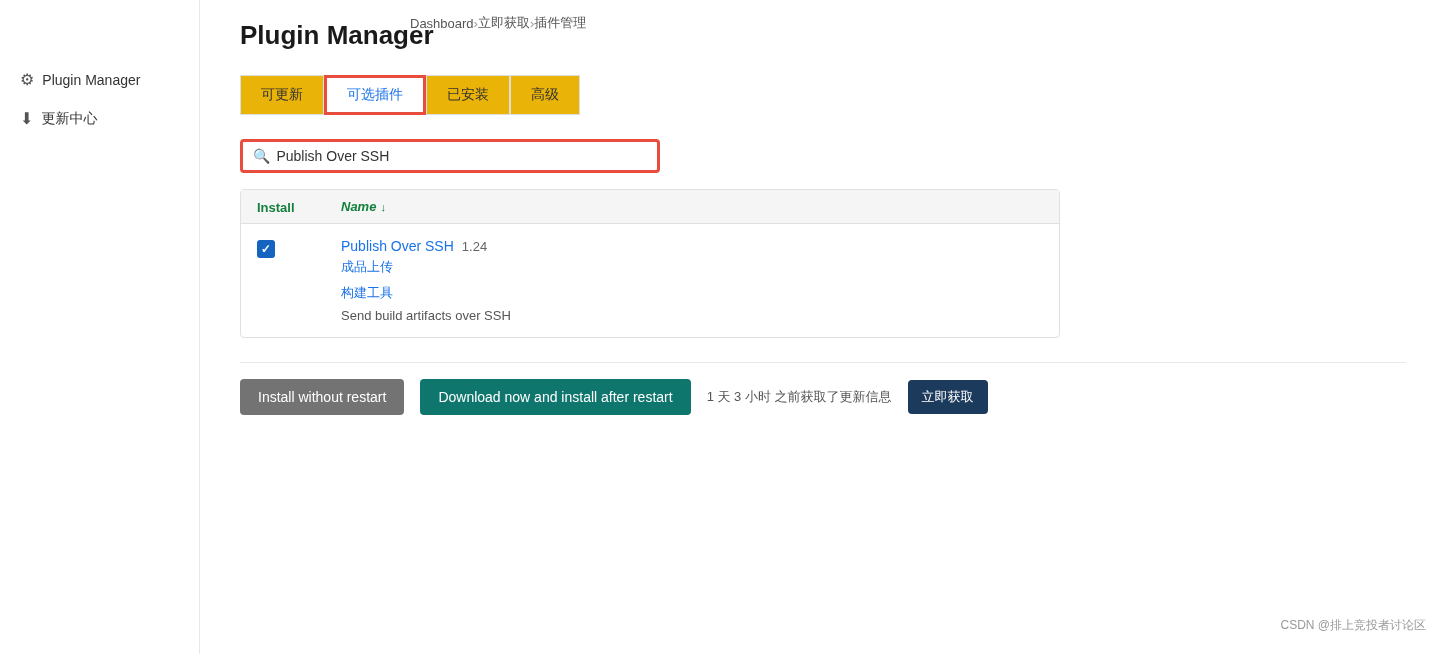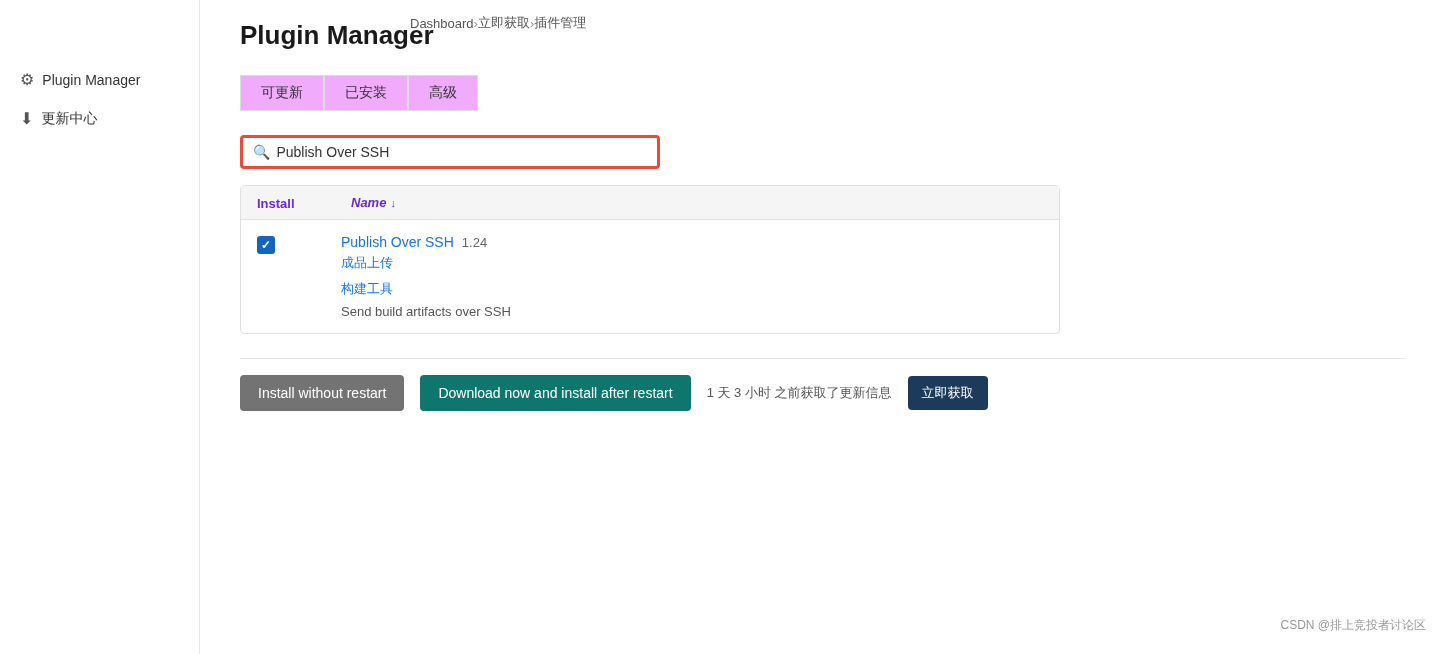--- a/index.html
+++ b/index.html
@@ -100,22 +100,22 @@
       max-width: 820px;
     }
     .table-header {
       display: flex;
       align-items: center;
       background: #f5f5f5;
       padding: 8px 16px;
       border-bottom: 1px solid #e0e0e0;
       font-weight: 600;
       font-size: 13px;
-      color: #6d28d9;
-      gap: 34px;
+      color: #15803d;
+      gap: 24px;
     }
     .table-header .col-install { width: 60px; }
     .table-header .col-name { display: flex; align-items: center; gap: 4px; font-style: italic; }
     .plugin-row {
       display: flex;
       align-items: flex-start;
       padding: 14px 16px;
       gap: 24px;
       border-bottom: 1px solid #f0f0f0;
     }
@@ -239,21 +239,21 @@
     }
     .tab-plain {
       display: inline-flex;
       align-items: center;
       justify-content: center;
       padding: 8px 20px;
       cursor: pointer;
       font-size: 14px;
       color: #333;
       border: 1px solid #ddd;
-      background: #f0abfc;
+      background: #eab308;
     }
   </style>
 </head>
 <body>
 
 <div class="layout">
 
   <aside class="sidebar">
     <div class="sidebar-item">
       <span class="icon">⚙</span>
@@ -273,20 +273,23 @@
       <span>立即获取</span>
       <span class="sep">›</span>
       <span>插件管理</span>
     </div>
 
     <h1 class="page-title">Plugin Manager</h1>
 
     <div class="tabs">
       <div class="tab-plain">
         <span>可更新</span>
+      </div>
+      <div class="tab-annotation-box">
+        <span>可选插件</span>
       </div>
       <div class="tab-plain">
         <span>已安装</span>
       </div>
       <div class="tab-plain">
         <span>高级</span>
       </div>
     </div>
 
     <div class="search-area">

